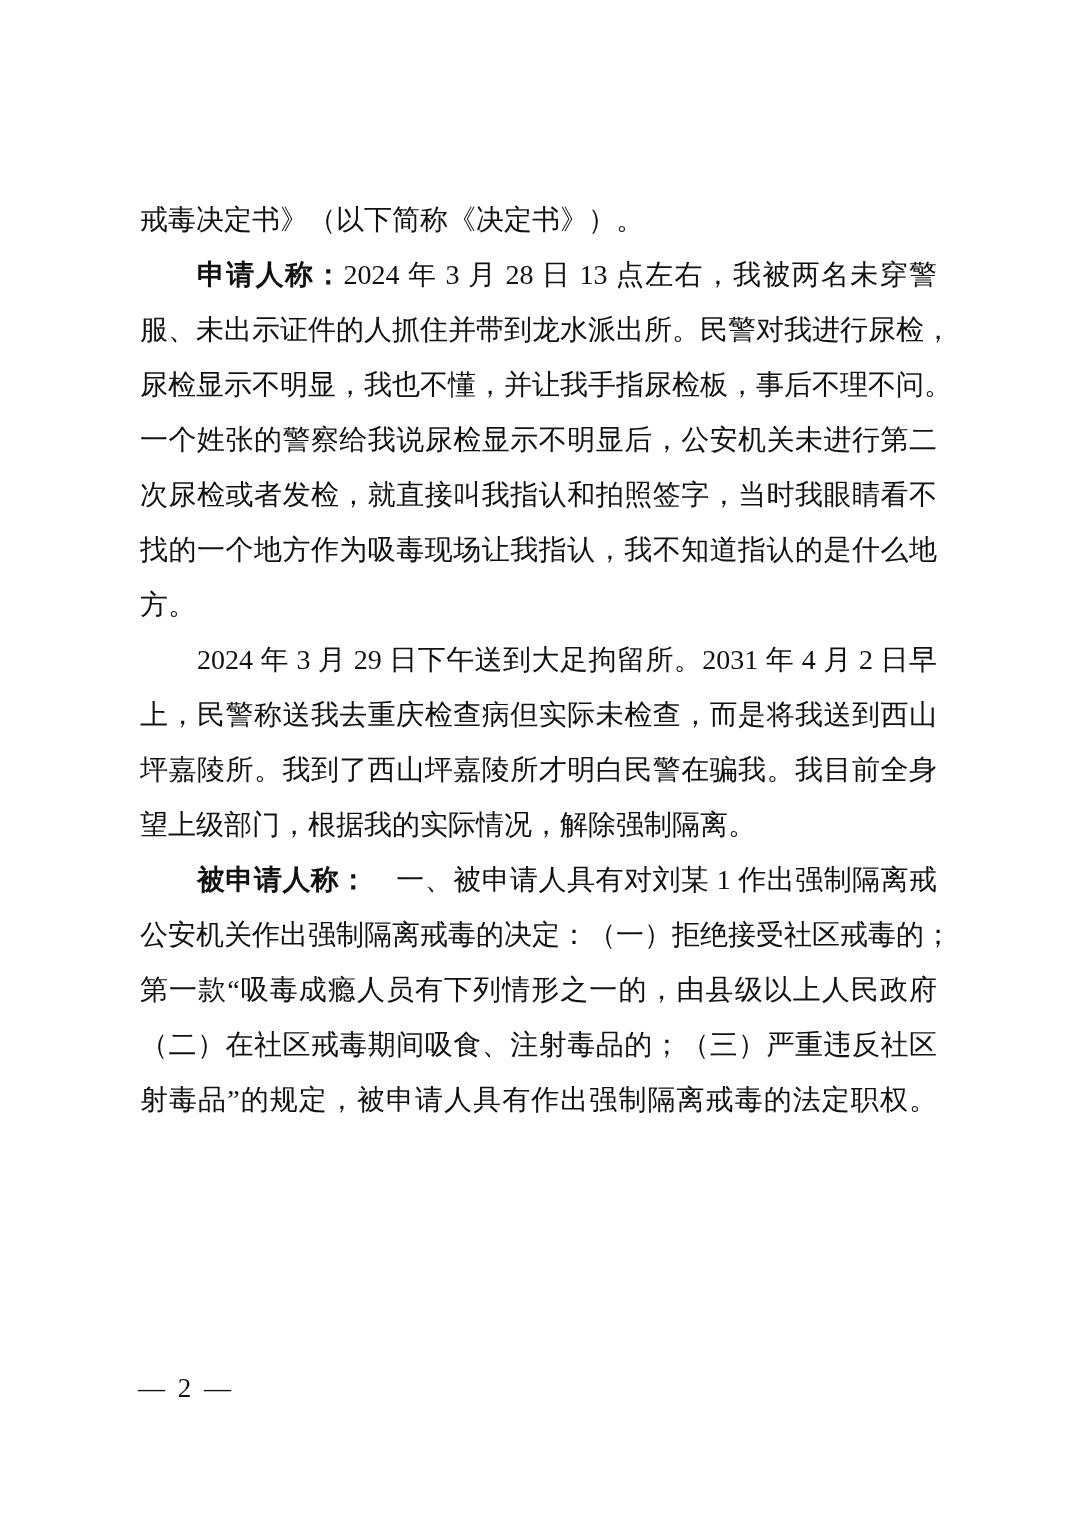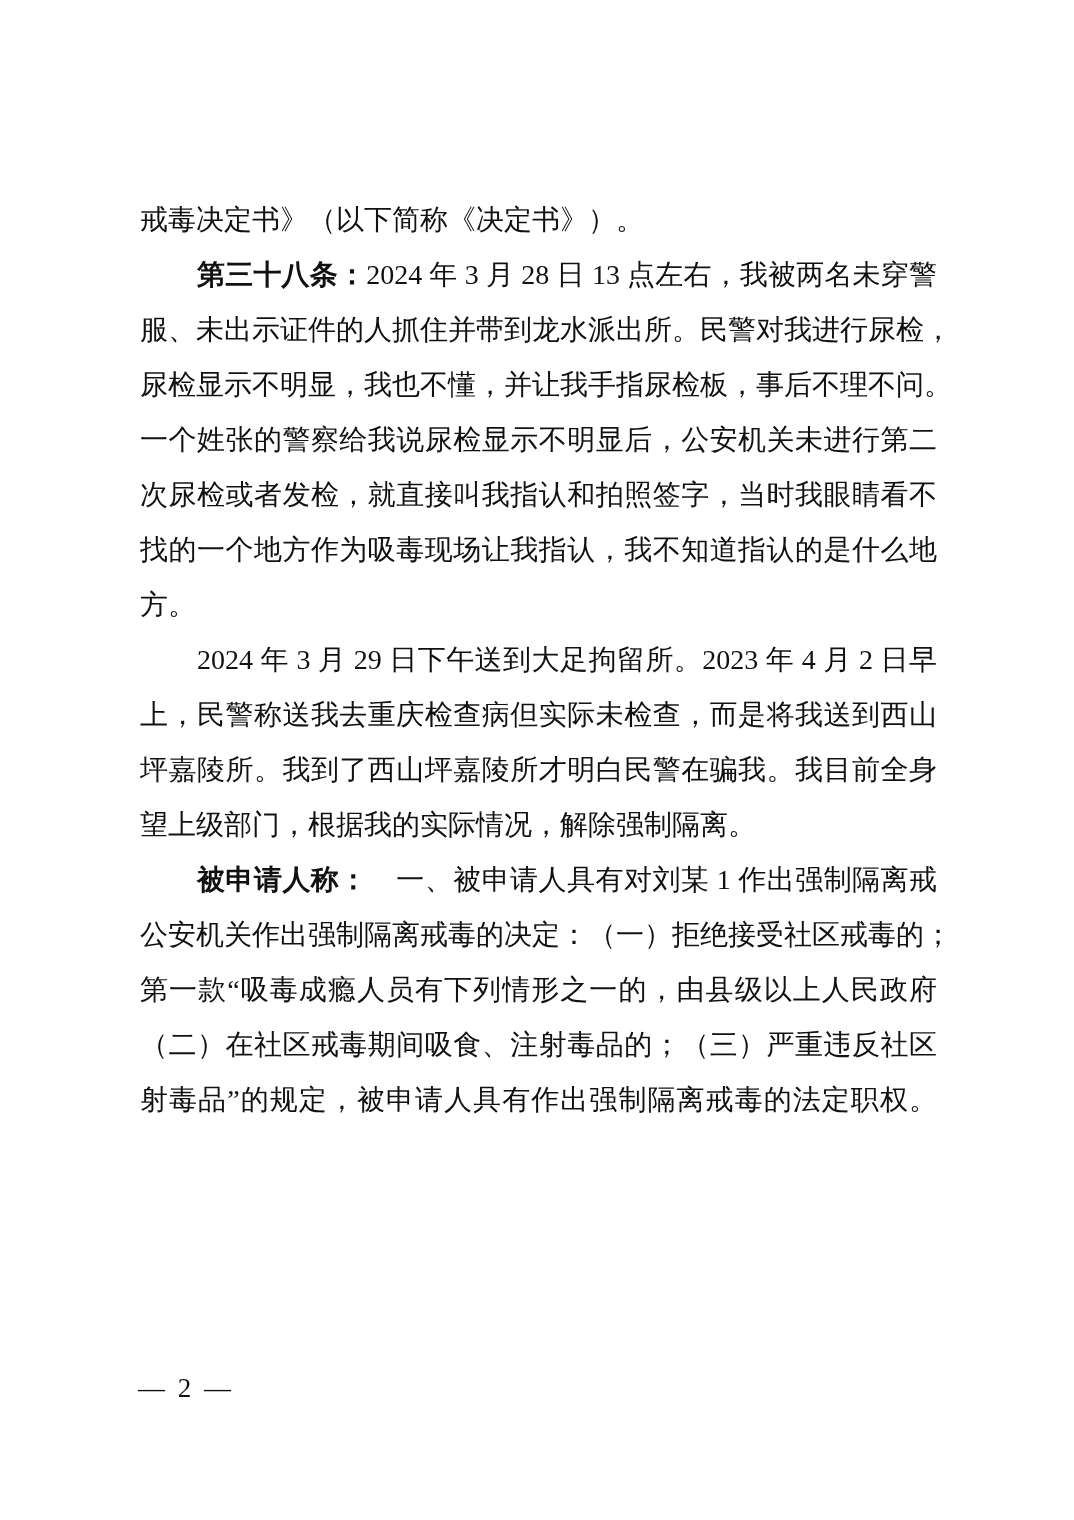--- a/index.html
+++ b/index.html
@@ -51,31 +51,31 @@
   }
 </style>
 </head>
 <body>
 
 <div class="page">
   <div class="content">
 
     <div class="line endp">戒毒决定书》（以下简称《决定书》）。</div>
 
-    <div class="line indent"><span class="lead">第三十八条：</span><span>2024 年 3 月 28 日 13 点左右，我被两名未穿警</span></div>
+    <div class="line indent"><span class="lead">申请人称：</span><span>2024 年 3 月 28 日 13 点左右，我被两名未穿警</span></div>
 
     <div class="line">服、未出示证件的人抓住并带到龙水派出所。民警对我进行尿检，</div>
     <div class="line">尿检显示不明显，我也不懂，并让我手指尿检板，事后不理不问。</div>
     <div class="line">一个姓张的警察给我说尿检显示不明显后，公安机关未进行第二</div>
     <div class="line">次尿检或者发检，就直接叫我指认和拍照签字，当时我眼睛看不</div>
     <div class="line">找的一个地方作为吸毒现场让我指认，我不知道指认的是什么地</div>
 
     <div class="line endp">方。</div>
 
-    <div class="line indent">2024 年 3 月 29 日下午送到大足拘留所。2023 年 4 月 2 日早</div>
+    <div class="line indent">2024 年 3 月 29 日下午送到大足拘留所。2031 年 4 月 2 日早</div>
     <div class="line">上，民警称送我去重庆检查病但实际未检查，而是将我送到西山</div>
     <div class="line">坪嘉陵所。我到了西山坪嘉陵所才明白民警在骗我。我目前全身</div>
 
     <div class="line endp">望上级部门，根据我的实际情况，解除强制隔离。</div>
 
     <div class="line indent"><span class="lead">被申请人称：</span><span>　一、被申请人具有对刘某 1 作出强制隔离戒</span></div>
 
     <div class="line">公安机关作出强制隔离戒毒的决定：（一）拒绝接受社区戒毒的；</div>
     <div class="line">第一款“吸毒成瘾人员有下列情形之一的，由县级以上人民政府</div>
     <div class="line">（二）在社区戒毒期间吸食、注射毒品的；（三）严重违反社区</div>

